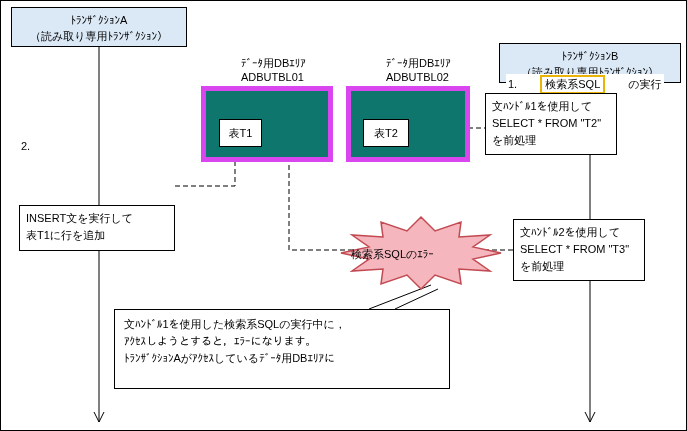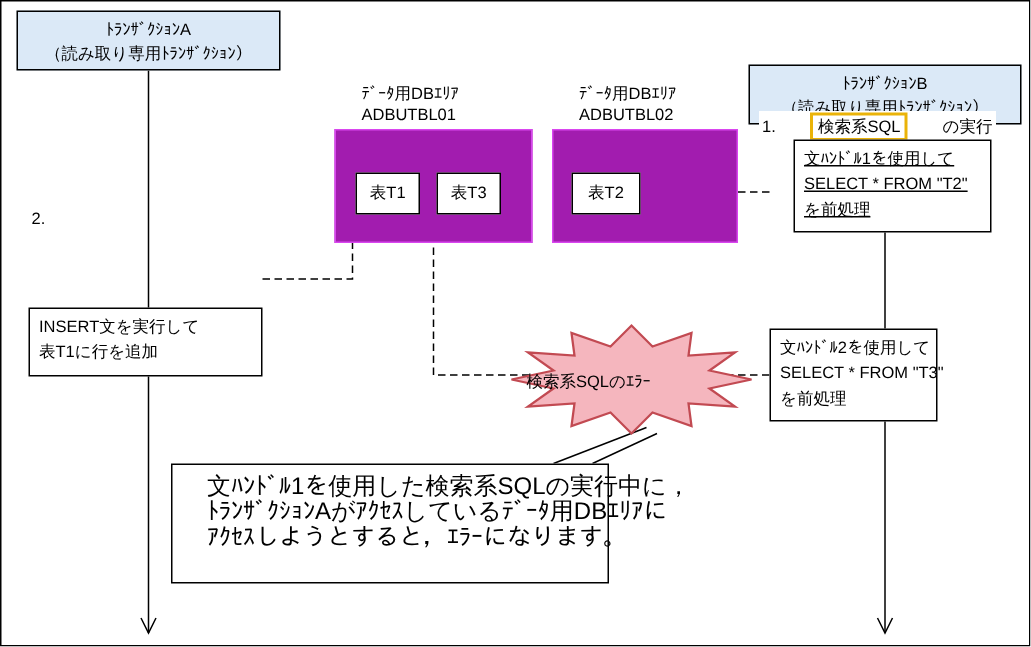--- a/index.html
+++ b/index.html
@@ -12,53 +12,53 @@
              text-align:center; font-size:11px; line-height:16px; padding-top:4px;
              box-sizing:border-box; z-index:2; }
   #txnA { left:10px;  top:6px; width:176px; height:40px; }
   #txnB { left:498px; top:6px; width:182px; height:40px;margin-top:36px; }
 
   .db-label { position:absolute; font-size:11px; line-height:14px; z-index:2; }
   #db1-label { left:200px; top:55px; }
   #db2-label { left:345px; top:55px; }
   .db-label span { display:block;margin-left:40px; }
 
-  .db-area { position:absolute; background:#a21caf; border:1px solid #d946ef;
-             box-sizing:border-box; z-index:1;margin-left:22px; }
+  .db-area { position:absolute; background:#0f766e; border:5px solid #d946ef;
+             box-sizing:border-box; z-index:1; }
   #db1 { left:200px; top:85px; width:132px; height:76px; }
   #db2 { left:345px; top:85px; width:124px; height:76px;padding-left:30px; }
 
   .table-box { position:absolute; background:#fff; border:1px solid #000;
                font-size:11px; text-align:center; line-height:26px; height:28px;
                box-sizing:border-box; z-index:2; }
   #tblT1 { left:13px; top:28px; width:43px; }
   #tblT3 { left:67px; top:28px; width:43px; }
   #tblT2 { left:12px; top:28px; width:46px; }
 
   .step-label { position:absolute; font-size:11px; background:#fff; padding:1px 2px;
                 z-index:2; white-space:nowrap; }
   #step1-label { left:505px; top:73px; }
   #step2-label { left:18px;  top:138px; background:transparent; }
   #step3-label { left:505px; top:199px; }
   .keyword-box { display:inline-block; border:2px solid #eab308; padding:0 3px; margin:0 20px; }
 
   .step-box { position:absolute; background:#fff; border:1px solid #000;
               font-size:11px; line-height:17px; padding:4px 6px; box-sizing:border-box;
               z-index:2; white-space:nowrap; }
-  #step1-box { left:528px; top:92px;  width:132px; height:62px;text-decoration:underline; }
+  #step1-box { left:484px; top:92px;  width:132px; height:62px; }
   #step2-box { left:18px;  top:160px; width:156px; height:46px;margin-top:44px; }
-  #step3-box { left:512px; top:218px; width:112px; height:62px; }
+  #step3-box { left:512px; top:218px; width:132px; height:62px; }
   .step-box span { display:block; }
 
   #error-label { position:absolute; left:350px; top:246px; width:140px;
                  text-align:left; font-size:11px; z-index:2; }
 
-  #note-box { position:absolute; left:113px; top:308px; width:292px; height:80px;
-              background:#fff; border:1px solid #000; font-size:16px; line-height:17px;
-              padding:6px 23px; box-sizing:border-box; z-index:2; }
+  #note-box { position:absolute; left:113px; top:308px; width:336px; height:80px;
+              background:#fff; border:1px solid #000; font-size:11px; line-height:17px;
+              padding:6px 9px; box-sizing:border-box; z-index:2; }
   #note-box span { display:block; white-space:nowrap; }
 </style>
 </head>
 <body>
 
 <div class="canvas">
 
   <svg class="lines" viewBox="0 0 687 431">
 
     <line x1="98" y1="46" x2="98" y2="421" stroke="#000" stroke-width="1"></line>
@@ -92,21 +92,20 @@
     <span>ﾄﾗﾝｻﾞｸｼｮﾝB</span><br>
     <span>（読み取り専用ﾄﾗﾝｻﾞｸｼｮﾝ）</span>
   </div>
 
   <div class="db-label" id="db1-label">
     <span>ﾃﾞｰﾀ用DBｴﾘｱ</span>
     <span>ADBUTBL01</span>
   </div>
   <div class="db-area" id="db1">
     <div class="table-box" id="tblT1">表T1</div>
-    <div class="table-box" id="tblT3">表T3</div>
   </div>
 
   <div class="db-label" id="db2-label">
     <span>ﾃﾞｰﾀ用DBｴﾘｱ</span>
     <span>ADBUTBL02</span>
   </div>
   <div class="db-area" id="db2">
     <div class="table-box" id="tblT2">表T2</div>
   </div>
 
@@ -130,17 +129,17 @@
   <div class="step-box" id="step3-box">
     <span>文ﾊﾝﾄﾞﾙ2を使用して</span>
     <span>SELECT * FROM "T3"</span>
     <span>を前処理</span>
   </div>
 
   <div id="error-label">検索系SQLのｴﾗｰ</div>
 
   <div id="note-box">
     <span>文ﾊﾝﾄﾞﾙ1を使用した検索系SQLの実行中に，</span>
+    <span>ｱｸｾｽしようとすると，ｴﾗｰになります。</span>
     <span>ﾄﾗﾝｻﾞｸｼｮﾝAがｱｸｾｽしているﾃﾞｰﾀ用DBｴﾘｱに</span>
-    <span>ｱｸｾｽしようとすると，ｴﾗｰになります。</span>
   </div>
 
 </div>
 
 </body></html>

